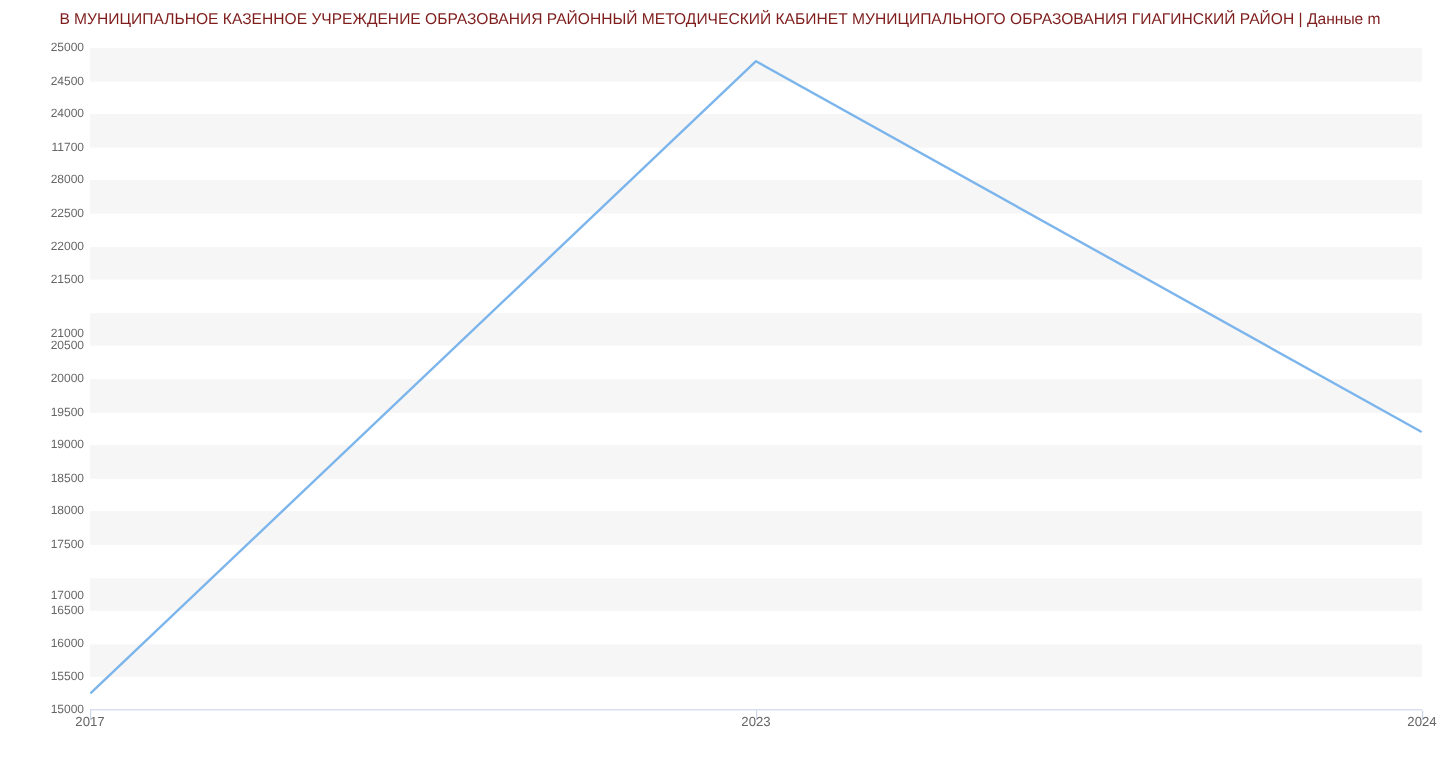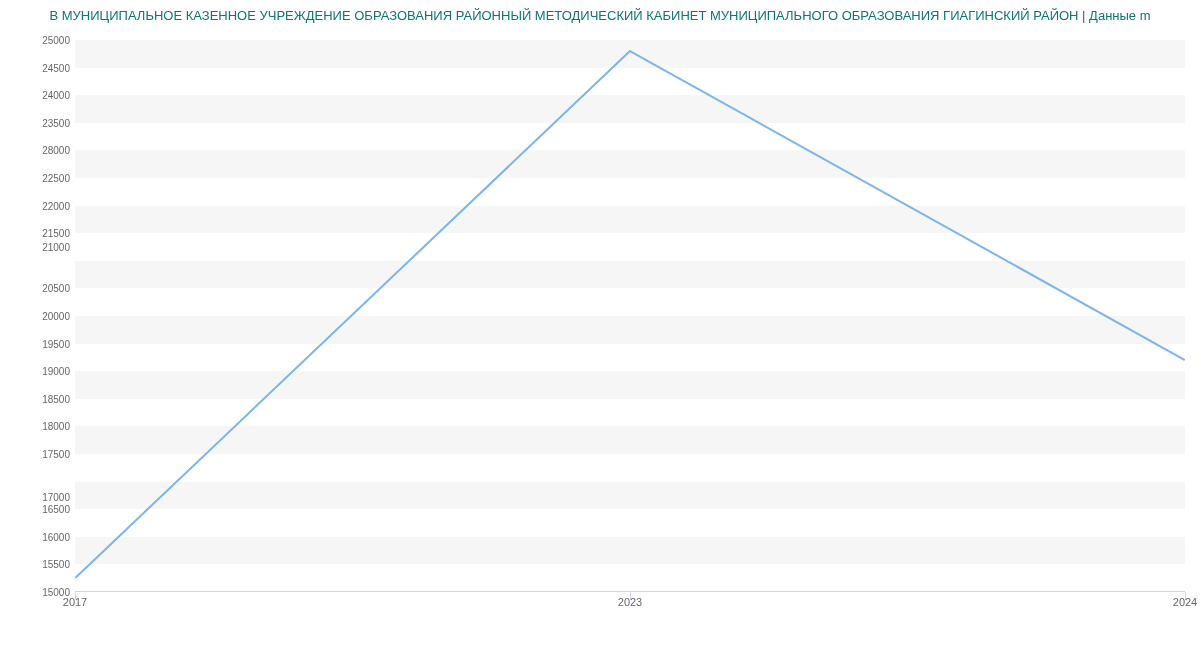--- a/index.html
+++ b/index.html
@@ -6,21 +6,21 @@
     body {
       width: 1200px;
       height: 650px;
       font-family: Arial, Helvetica, sans-serif;
       background: #fff;
       position: relative;
       overflow: hidden;
     }
     .title {
       font-size: 13px;
-      color: #0f766e;
+      color: #7f1d1d;
       text-align: center;
       padding-top: 8px;
       white-space: nowrap;
       overflow: hidden;
     }
     .chart-wrap {
       position: absolute;
       left: 0;
       top: 30px;
       width: 1200px;
@@ -108,25 +108,25 @@
     <div class="y-tick" style="top: 506.8px;">16000</div>
     <div class="y-tick" style="top: 479.2px;">16500</div>
     <div class="y-tick" style="top: 451.6px; margin-top: 15px;">17000</div>
     <div class="y-tick" style="top: 424px;">17500</div>
     <div class="y-tick" style="top: 396.4px;">18000</div>
     <div class="y-tick" style="top: 368.8px;">18500</div>
     <div class="y-tick" style="top: 341.2px;">19000</div>
     <div class="y-tick" style="top: 313.6px;">19500</div>
     <div class="y-tick" style="top: 286px;">20000</div>
     <div class="y-tick" style="top: 258.4px;">20500</div>
-    <div class="y-tick" style="top: 217px;">21000</div>
+    <div class="y-tick" style="top: 248px;">21000</div>
     <div class="y-tick" style="top: 203.2px;">21500</div>
     <div class="y-tick" style="top: 175.6px;">22000</div>
     <div class="y-tick" style="top: 148px;">22500</div>
     <div class="y-tick" style="top: 120.4px;">28000</div>
-    <div class="y-tick" style="top: 92.8px;">23500</div>
+    <div class="y-tick" style="top: 92.8px;">11700</div>
     <div class="y-tick" style="top: 65.2px;">24000</div>
     <div class="y-tick" style="top: 37.6px;">24500</div>
     <div class="y-tick" style="top: 10px;">25000</div>
     <div class="x-tick" style="left: 75px;">2017</div>
     <div class="x-tick" style="left: 630px;">2023</div>
     <div class="x-tick" style="left: 1185px;">2024</div>
   </div>
 
 </body></html>

